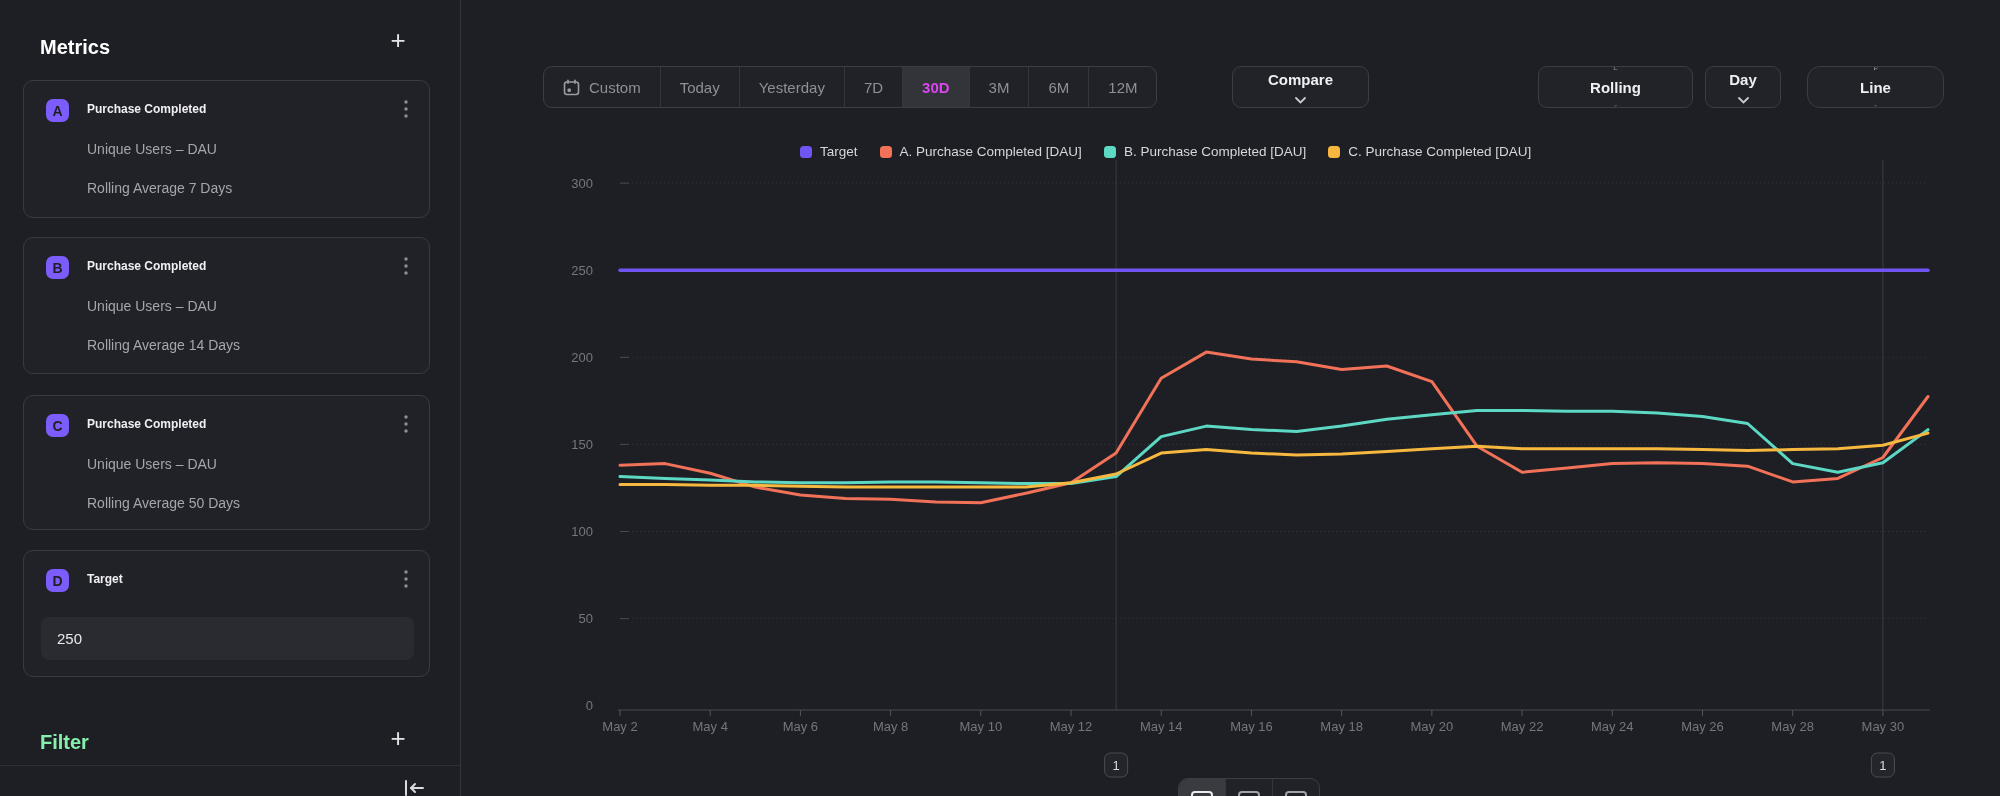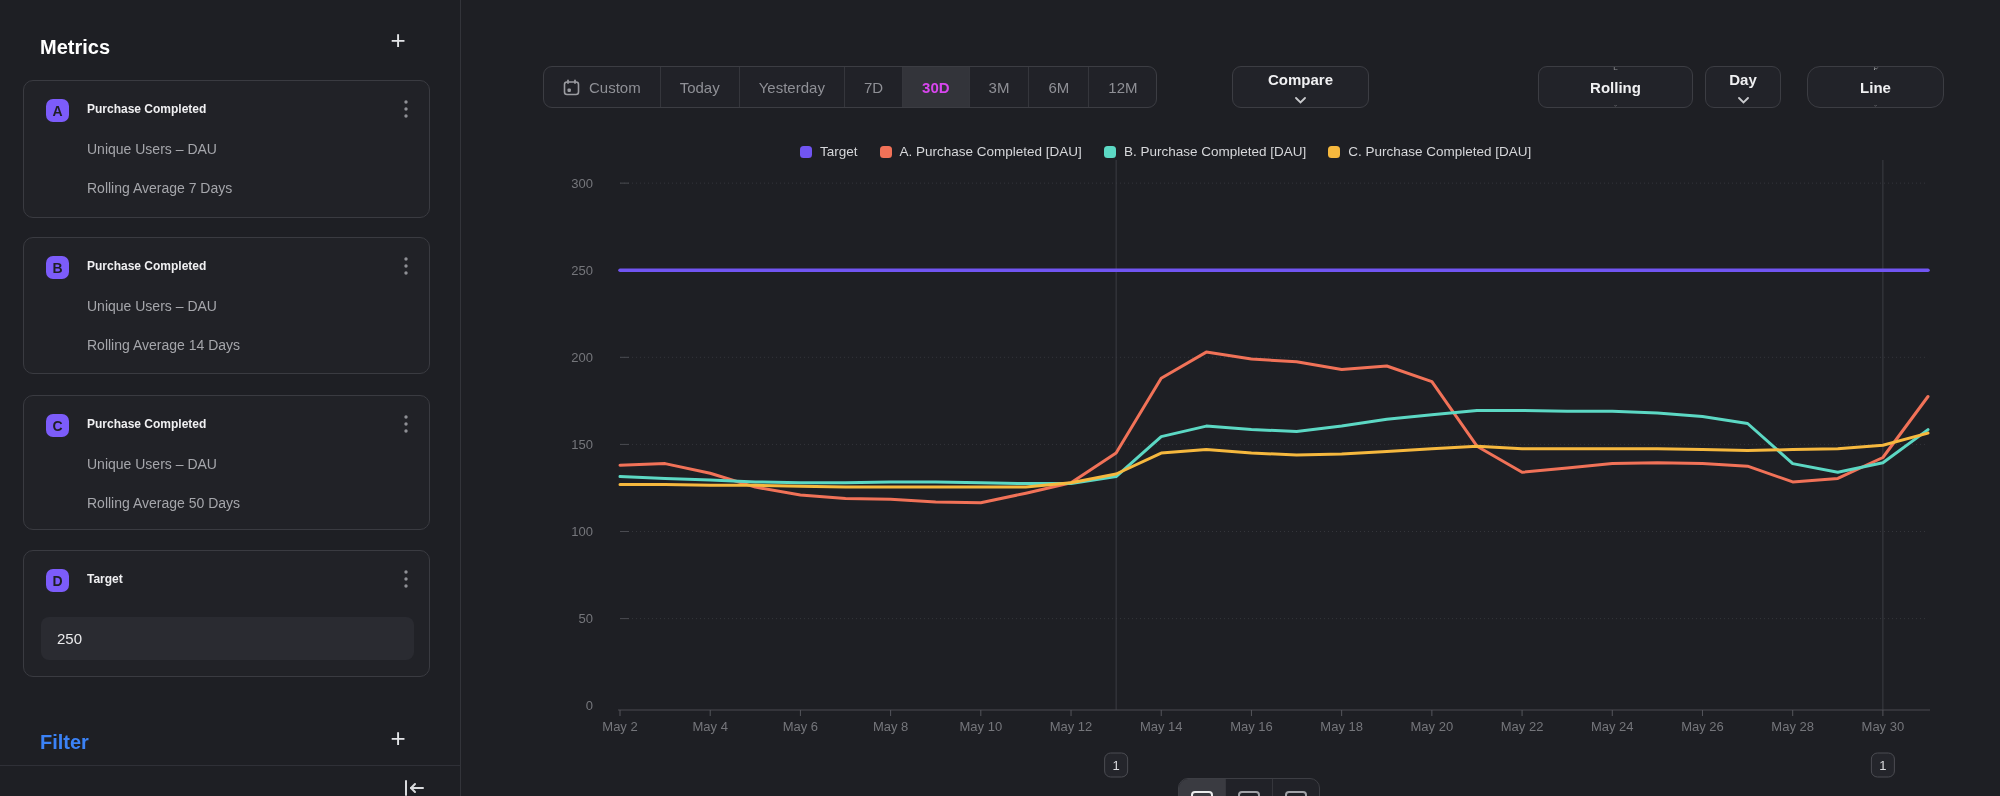--- a/index.html
+++ b/index.html
@@ -17,21 +17,21 @@
   .badge{position:absolute;left:22px;top:18px;width:23px;height:23px;border-radius:7px;
          display:flex;align-items:center;justify-content:center;font-size:14px;font-weight:700;color:#1e1f24;}
   .card-title{position:absolute;left:63px;top:21px;font-size:12px;font-weight:700;color:#f0f0f2;}
   .card-sub1{position:absolute;left:63px;top:60px;font-size:14px;color:#a5a6ab;}
   .card-sub2{position:absolute;left:63px;top:99px;font-size:14px;color:#a5a6ab;}
   .kebab{position:absolute;right:14px;top:17px;width:18px;height:22px;display:flex;
          align-items:center;justify-content:center;cursor:pointer;}
   .target-input{position:absolute;left:17px;top:66px;width:373px;height:43px;background:#2a2b31;
                 border:none;border-radius:8px;box-sizing:border-box;color:#eaeaec;font-size:15px;
                 padding:0 16px;font-family:inherit;}
-  .filter-header{position:absolute;left:40px;top:731px;font-size:20px;font-weight:700;color:#3b82f6;}
+  .filter-header{position:absolute;left:40px;top:731px;font-size:20px;font-weight:700;color:#86efac;}
   .side-divider{position:absolute;left:0;top:765px;width:460px;height:1px;background:#2f3037;}
   .collapse-btn{position:absolute;left:402px;top:780px;width:26px;height:26px;cursor:pointer;}
 
   
   .range-group{position:absolute;left:543px;top:66px;height:42px;display:flex;align-items:stretch;
                border:1px solid #3c3d43;border-radius:9px;background:#212228;box-sizing:border-box;overflow:hidden;}
   .range-seg{display:flex;align-items:center;gap:9px;padding:0 19px;font-size:15px;color:#8f9096;
              border-right:1px solid #35363c;cursor:pointer;white-space:nowrap;}
   .range-seg:last-child{border-right:none;}
   .range-seg.active{background:#33343a;color:#d946ef;font-weight:600;justify-content:flex-end;}

